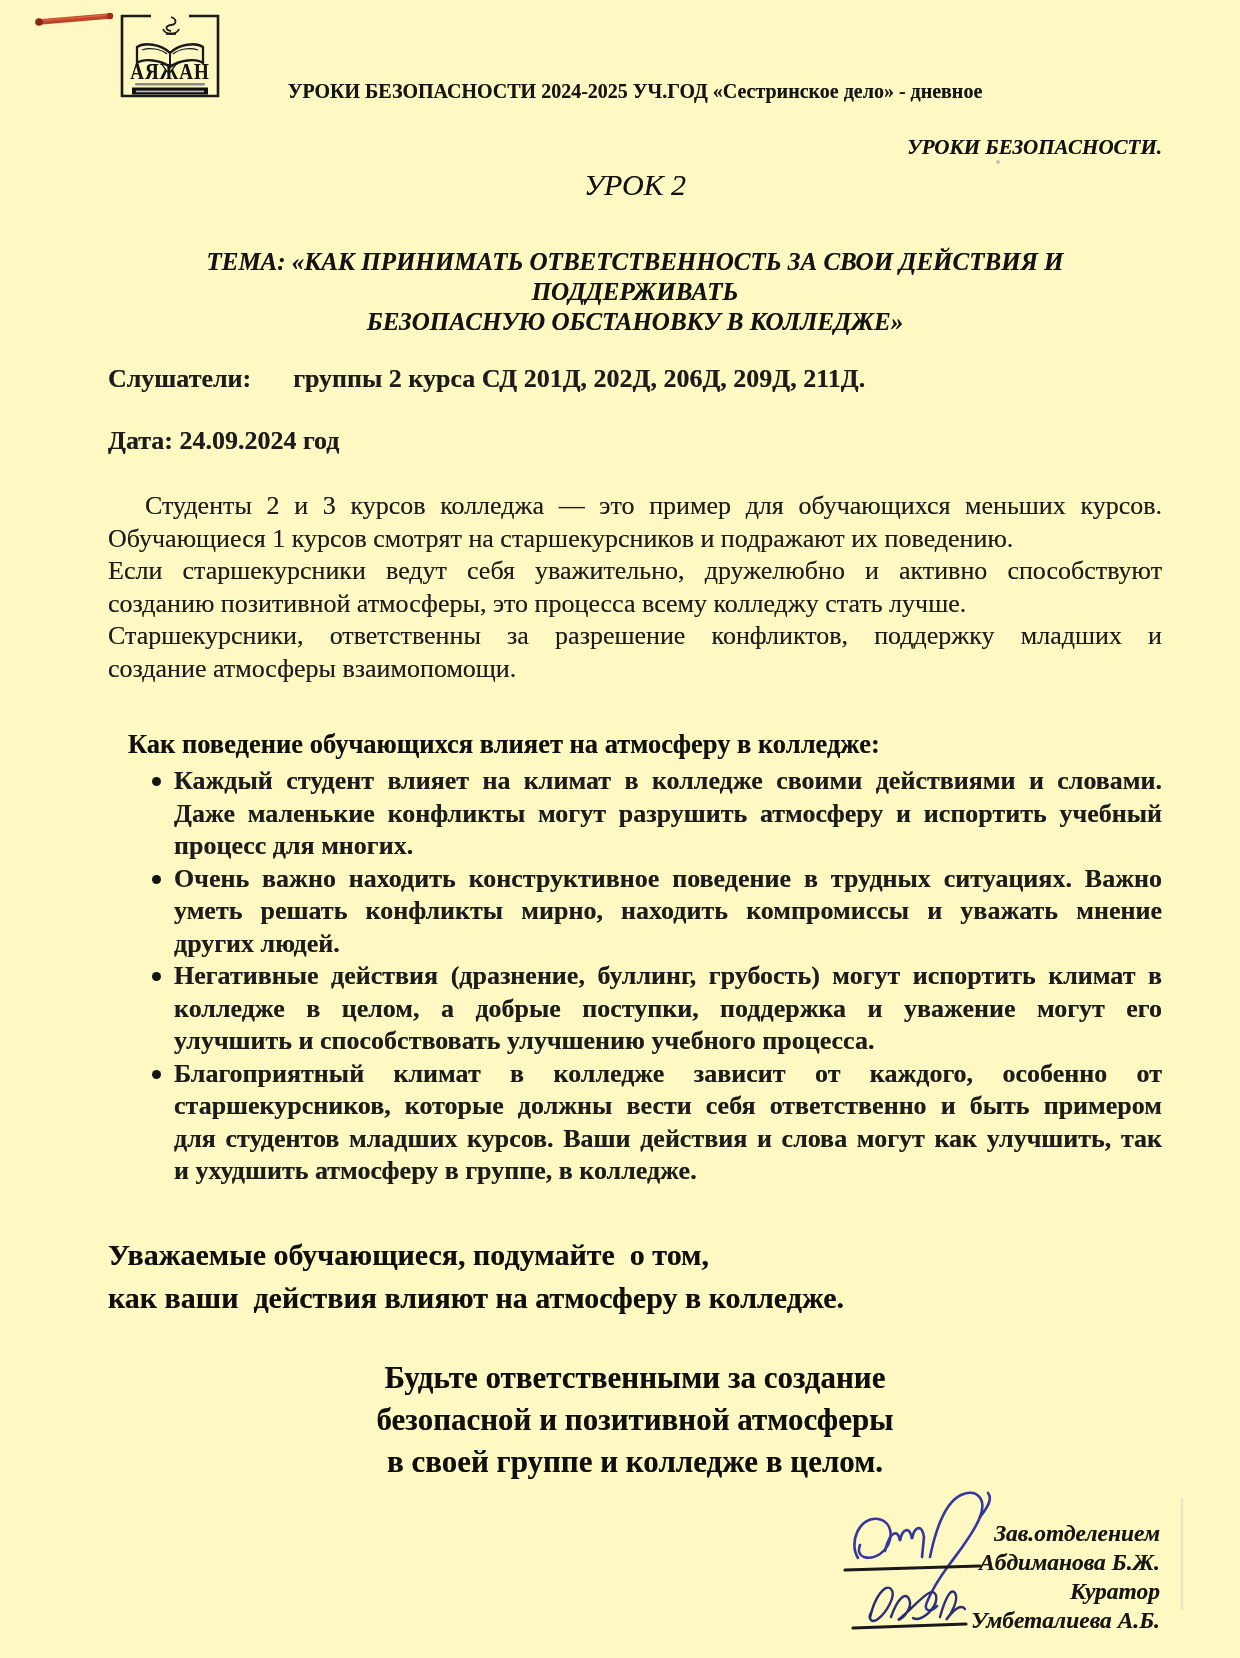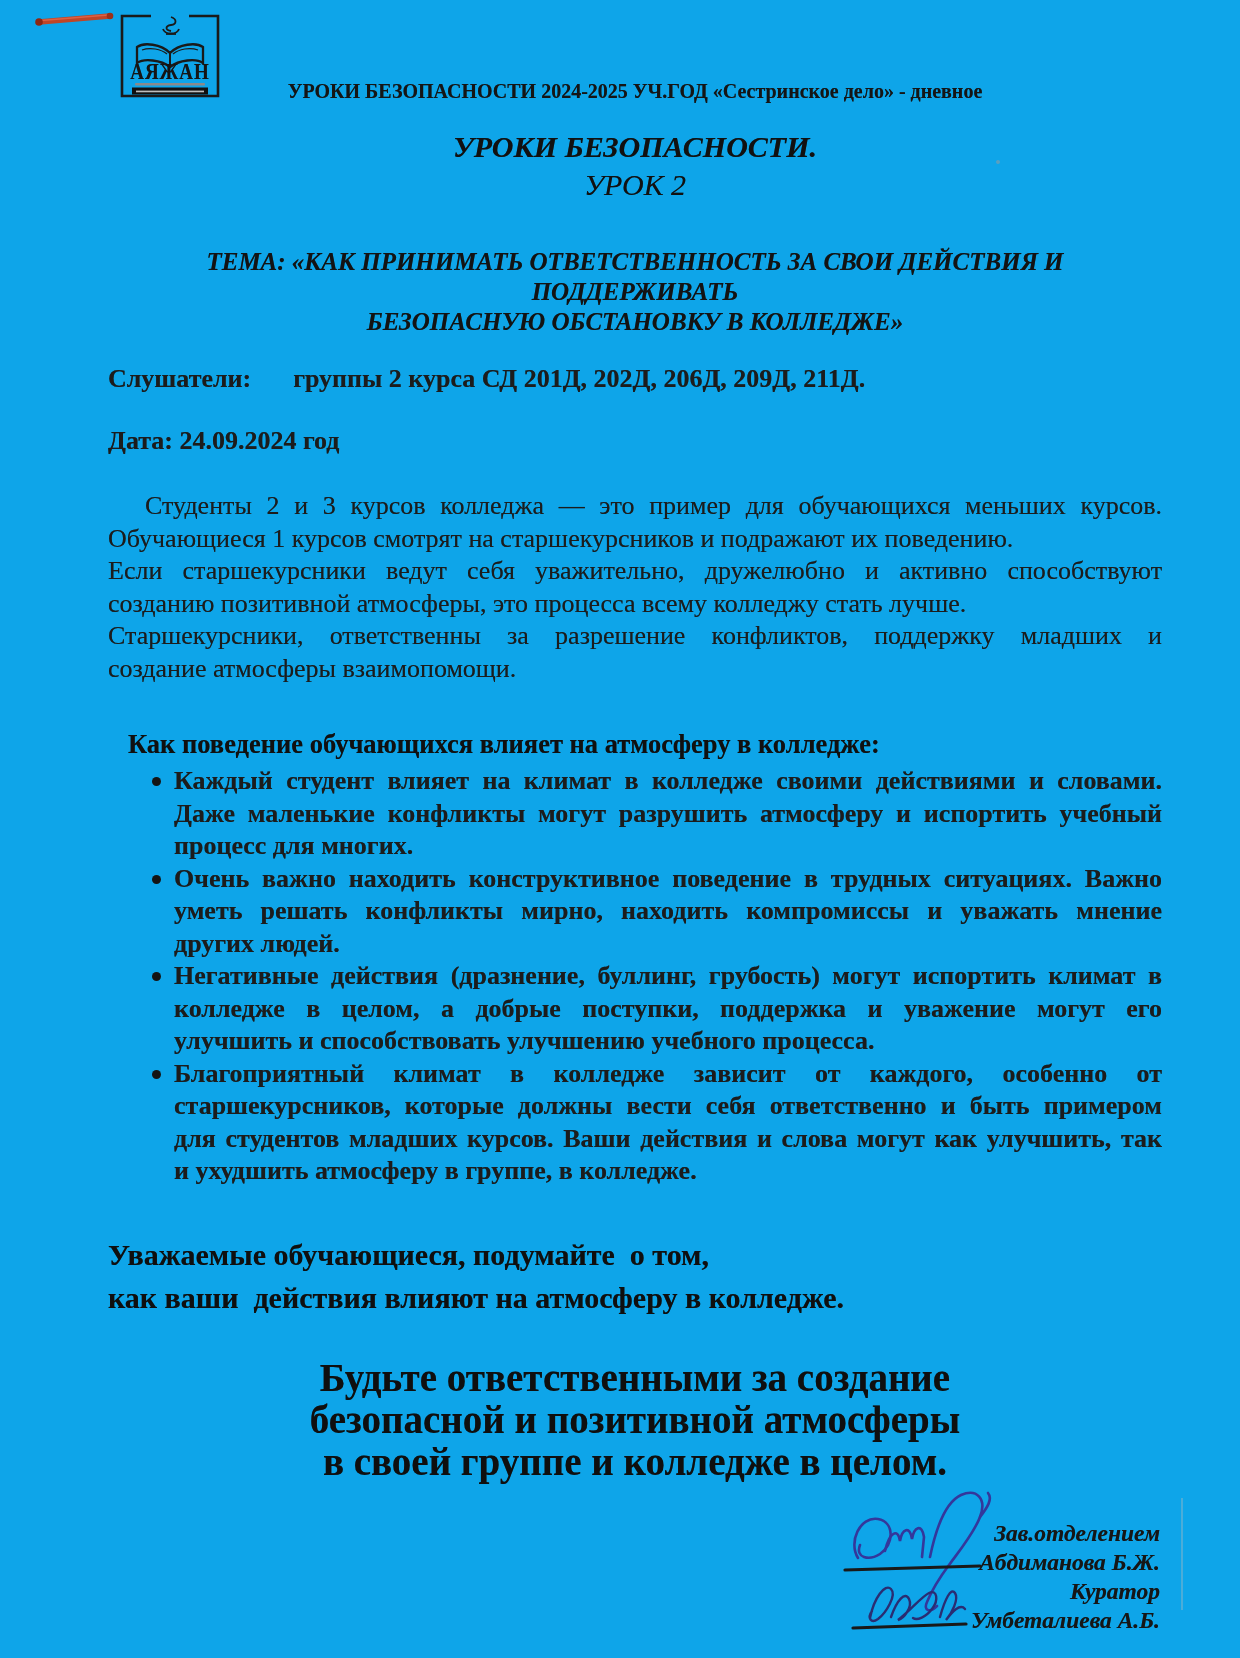--- a/index.html
+++ b/index.html
@@ -1,30 +1,30 @@
 <!DOCTYPE html>
 <html lang="ru"><head>
 <meta charset="utf-8">
 <style>
   html,body{margin:0;padding:0;background:#ffffff;}
   .page{
-    position:relative;width:1240px;height:1658px;background:#0ea5e9;overflow:hidden;
+    position:relative;width:1240px;height:1658px;background:#fef9c3;overflow:hidden;
     font-family:"Liberation Serif","DejaVu Serif",serif;color:#1c1c1c;
     text-shadow:0 0 .4px rgba(20,20,20,.55);
   }
   .content{position:absolute;left:108px;top:0;width:1054px;}
 
   
   .hdr-small{position:absolute;left:108px;top:79px;width:1054px;text-align:center;
     font-weight:bold;font-size:20px;line-height:24px;color:#151515;}
   .logo-wrap{position:absolute;left:119px;top:13px;width:102px;height:86px;}
   .redmark{position:absolute;left:28px;top:8px;width:96px;height:26px;}
 
-  .title1{margin:130px 0 0 0;text-align:center;font-weight:bold;font-style:italic;
-    font-size:30px;line-height:34px;color:#111;}
+  .title1{margin:130px 0 0 0;text-align:right;font-weight:bold;font-style:italic;
+    font-size:21px;line-height:34px;color:#111;}
   .title2{margin:4px 0 0 0;text-align:center;font-weight:normal;font-style:italic;
     font-size:30px;line-height:34px;color:#111;}
 
   .tema{margin-top:45px;text-align:center;font-weight:bold;font-size:25px;line-height:30px;color:#131313;font-style:italic;}
 
   .listeners{margin-top:26px;font-weight:bold;font-size:26px;line-height:32px;}
   .listeners .val{margin-left:42px;}
   .dateline{margin-top:30px;font-weight:bold;font-size:26px;line-height:32px;}
 
   .intro{margin-top:33px;font-size:26px;line-height:32.5px;}
@@ -34,21 +34,21 @@
 
   .sect-head{margin-top:43px;font-weight:bold;font-size:26.5px;line-height:32px;color:#101010;margin-left:20px;}
 
   .bullets{margin-top:5px;font-weight:bold;}
   .bullet-item{display:flex;}
   .bdot{flex:0 0 9px;width:9px;height:9px;border-radius:50%;background:#141414;
     margin:12px 13px 0 44px;}
   .btext{flex:1;font-size:26px;line-height:32.5px;}
 
   .appeal{margin-top:45px;text-align:left;font-weight:bold;font-size:30px;line-height:43px;color:#0f0f0f;}
-  .closing{margin-top:38px;text-align:center;font-weight:bold;font-size:39px;line-height:42px;color:#0f0f0f;}
+  .closing{margin-top:38px;text-align:center;font-weight:bold;font-size:31px;line-height:42px;color:#0f0f0f;}
   .prewrap{white-space:pre-wrap;}
 
   .sign-block{position:absolute;right:80px;top:1519px;text-align:right;
     font-weight:bold;font-style:italic;font-size:23.5px;line-height:29px;color:#161616;}
   .sign-svg{position:absolute;left:790px;top:1470px;width:250px;height:185px;pointer-events:none;}
 
   .artifact-dot{position:absolute;left:996px;top:160px;width:4px;height:4px;border-radius:50%;
     background:#9a9a9a;opacity:.55;}
   .artifact-streak{position:absolute;left:1181px;top:1498px;width:2px;height:112px;
     background:#bdbdbd;opacity:.35;}

